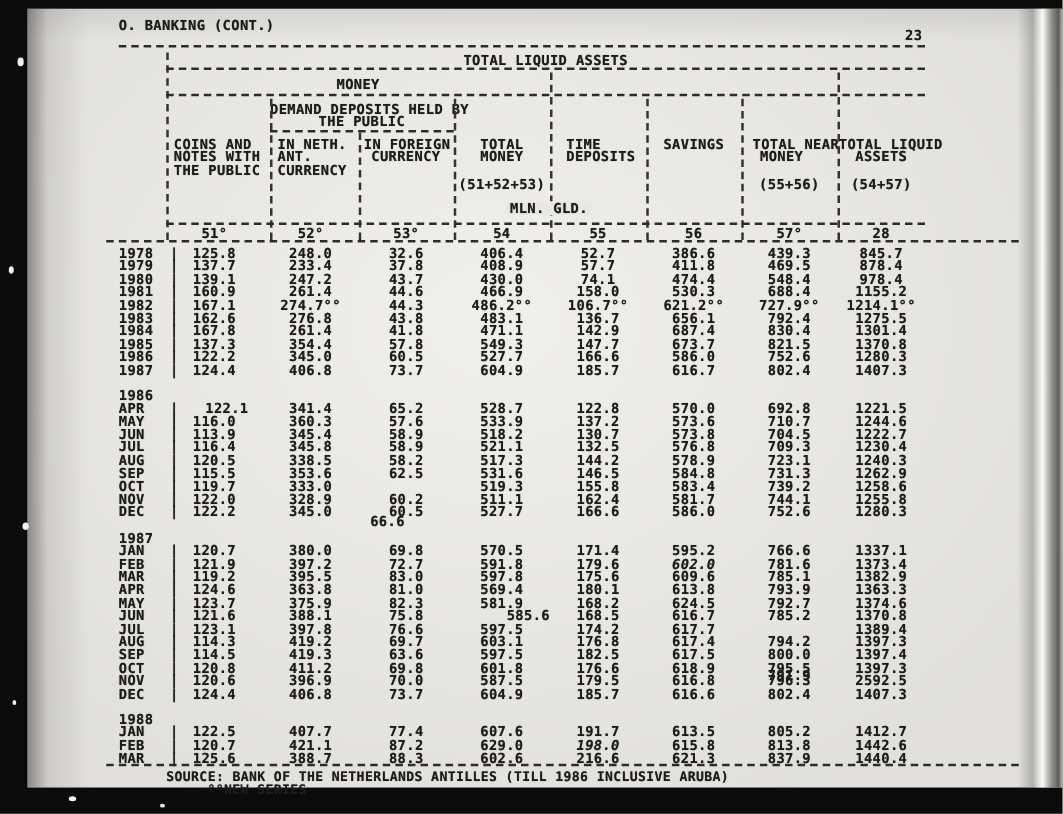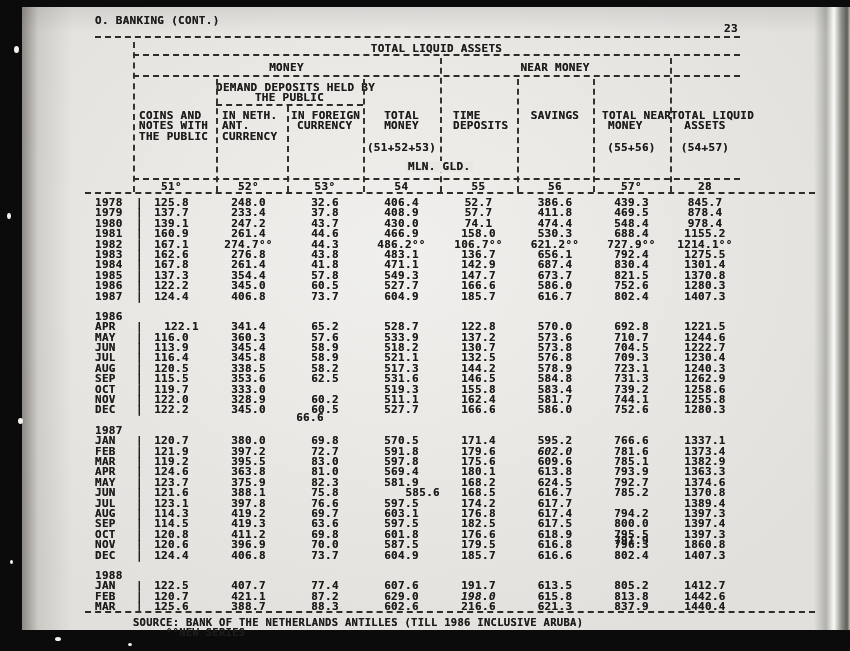--- a/index.html
+++ b/index.html
@@ -56,21 +56,20 @@
   <div class="vr" style="left:440px;top:58px;height:134px;"></div>
   <div class="vr" style="left:670px;top:58px;height:134px;"></div>
   <div class="vr" style="left:216px;top:79px;height:113px;"></div>
   <div class="vr" style="left:363px;top:79px;height:113px;"></div>
   <div class="vr" style="left:517px;top:79px;height:113px;"></div>
   <div class="vr" style="left:593px;top:79px;height:113px;"></div>
   <div class="vr" style="left:287px;top:106px;height:86px;"></div>
 
   <div class="t ctr" style="left:133px;top:43px;width:607px;">TOTAL LIQUID ASSETS</div>
   <div class="t ctr" style="left:133px;top:62px;width:307px;">MONEY</div>
-  <div class="t ctr" style="left:440px;top:62px;width:230px;">NEAR MONEY</div>
   <div class="t ctr" style="left:216px;top:82px;width:147px;">DEMAND DEPOSITS HELD BY</div>
   <div class="t ctr" style="left:216px;top:92px;width:147px;">THE PUBLIC</div>
   <div class="t unit" style="left:405px;top:161px;">MLN. GLD.</div>
 
   <div id="heads">
       <div class="t" style="top: 110px; left: 139px;">COINS AND</div>
       <div class="t" style="top: 120.4px; left: 139px;">NOTES WITH</div>
       <div class="t" style="top: 130.8px; left: 139px;">THE PUBLIC</div>
       <div class="t ctr" style="left: 133px; top: 181px; width: 77px;">51°</div>
       <div class="t" style="top: 110px; left: 222px;">IN NETH.</div>
@@ -457,21 +456,21 @@
       <div class="r">
         <span class="d">NOV</span>
         <span class="bar">|</span>
         <span class="v" style="left: 133px; width: 77px;">120.6</span>
         <span class="v" style="left: 210px; width: 77px;">396.9</span>
         <span class="v" style="left: 287px; width: 76px;">70.0</span>
         <span class="v" style="left: 363px; width: 77px;">587.5</span>
         <span class="v" style="left: 440px; width: 77px;">179.5</span>
         <span class="v" style="left: 517px; width: 76px;">616.8</span>
         <span class="v" style="left: 593px; width: 77px;">796.3</span>
-        <span class="v" style="left: 670px; width: 70px;">1860.8</span>
+        <span class="v" style="left: 670px; width: 70px;">2592.5</span>
       </div>
       <div class="r">
         <span class="d">DEC</span>
         <span class="bar">|</span>
         <span class="v" style="left: 133px; width: 77px;">124.4</span>
         <span class="v" style="left: 210px; width: 77px;">406.8</span>
         <span class="v" style="left: 287px; width: 76px;">73.7</span>
         <span class="v" style="left: 363px; width: 77px;">604.9</span>
         <span class="v" style="left: 440px; width: 77px;">185.7</span>
         <span class="v" style="left: 517px; width: 76px;">616.6</span>

